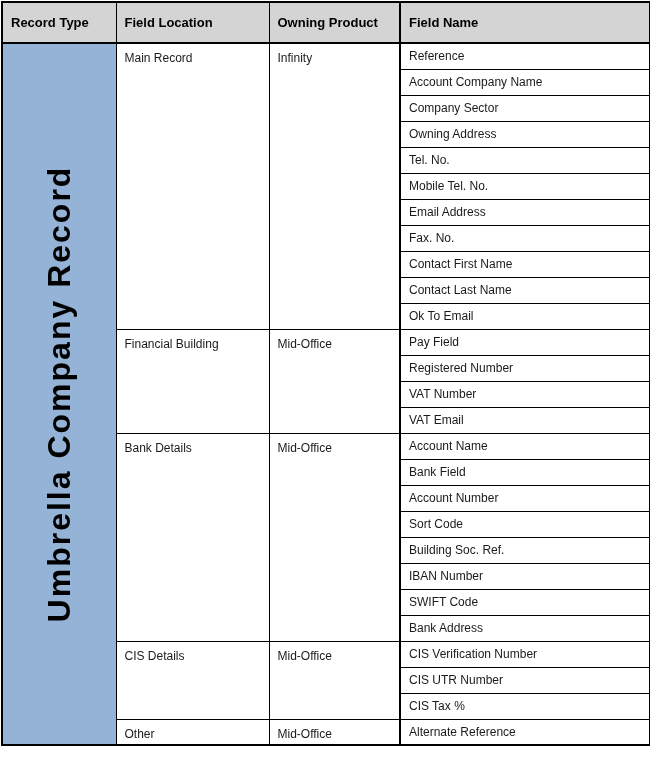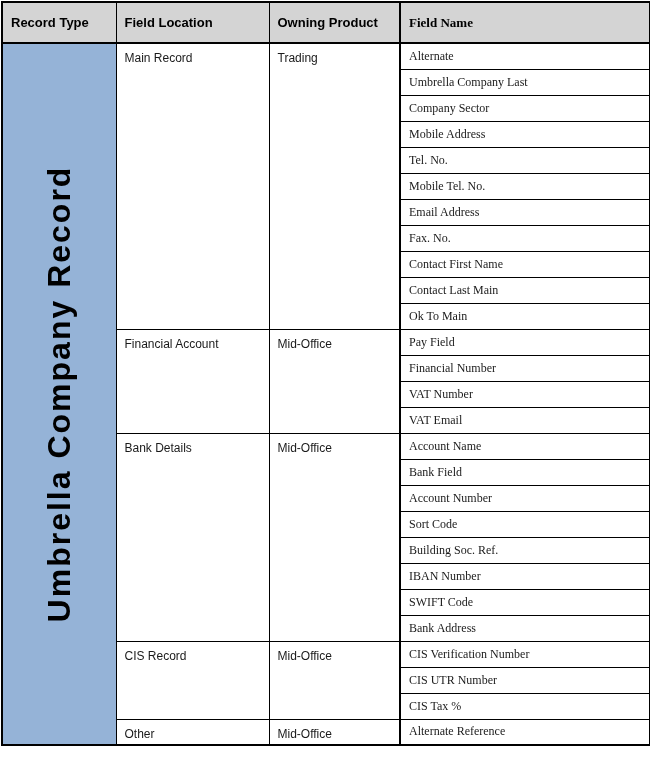--- a/index.html
+++ b/index.html
@@ -41,21 +41,20 @@
     padding: 2px 8px;
     vertical-align: middle;
   }
   td.group {
     vertical-align: top;
     padding-top: 7px;
   }
   th.col-field-name,
   td.field-name {
     border-left: 2px solid #000000;
-    font-family: Liberation Serif, serif;
   }
   td.record-type {
     background: #95B3D7;
     position: relative;
     padding: 0;
   }
   .vertical-label {
     position: absolute;
     top: 50%;
     left: 50%;
@@ -85,60 +84,60 @@
       <th>Owning Product</th>
       <th class="col-field-name">Field Name</th>
     </tr>
   </thead>
   <tbody>
       <tr>
         <td class="record-type" rowspan="27">
           <div class="vertical-label">Umbrella Company Record</div>
         </td>
         <td class="group" rowspan="11">Main Record</td>
-        <td class="group" rowspan="11">Trading</td>
-        <td class="field-name">Alternate</td>
+        <td class="group" rowspan="11">Infinity</td>
+        <td class="field-name">Reference</td>
       </tr>
       <tr>
-        <td class="field-name">Umbrella Company Last</td>
+        <td class="field-name">Account Company Name</td>
       </tr>
       <tr>
         <td class="field-name">Company Sector</td>
       </tr>
       <tr>
-        <td class="field-name">Mobile Address</td>
+        <td class="field-name">Owning Address</td>
       </tr>
       <tr>
         <td class="field-name">Tel. No.</td>
       </tr>
       <tr>
         <td class="field-name">Mobile Tel. No.</td>
       </tr>
       <tr>
         <td class="field-name">Email Address</td>
       </tr>
       <tr>
         <td class="field-name">Fax. No.</td>
       </tr>
       <tr>
         <td class="field-name">Contact First Name</td>
       </tr>
       <tr>
-        <td class="field-name">Contact Last Main</td>
+        <td class="field-name">Contact Last Name</td>
       </tr>
       <tr>
-        <td class="field-name">Ok To Main</td>
+        <td class="field-name">Ok To Email</td>
       </tr>
       <tr>
-        <td class="group" rowspan="4">Financial Account</td>
+        <td class="group" rowspan="4">Financial Building</td>
         <td class="group" rowspan="4">Mid-Office</td>
         <td class="field-name">Pay Field</td>
       </tr>
       <tr>
-        <td class="field-name">Financial Number</td>
+        <td class="field-name">Registered Number</td>
       </tr>
       <tr>
         <td class="field-name">VAT Number</td>
       </tr>
       <tr>
         <td class="field-name">VAT Email</td>
       </tr>
       <tr>
         <td class="group" rowspan="8">Bank Details</td>
         <td class="group" rowspan="8">Mid-Office</td>
@@ -159,21 +158,21 @@
       <tr>
         <td class="field-name">IBAN Number</td>
       </tr>
       <tr>
         <td class="field-name">SWIFT Code</td>
       </tr>
       <tr>
         <td class="field-name">Bank Address</td>
       </tr>
       <tr>
-        <td class="group" rowspan="3">CIS Record</td>
+        <td class="group" rowspan="3">CIS Details</td>
         <td class="group" rowspan="3">Mid-Office</td>
         <td class="field-name">CIS Verification Number</td>
       </tr>
       <tr>
         <td class="field-name">CIS UTR Number</td>
       </tr>
       <tr>
         <td class="field-name">CIS Tax %</td>
       </tr>
       <tr>

